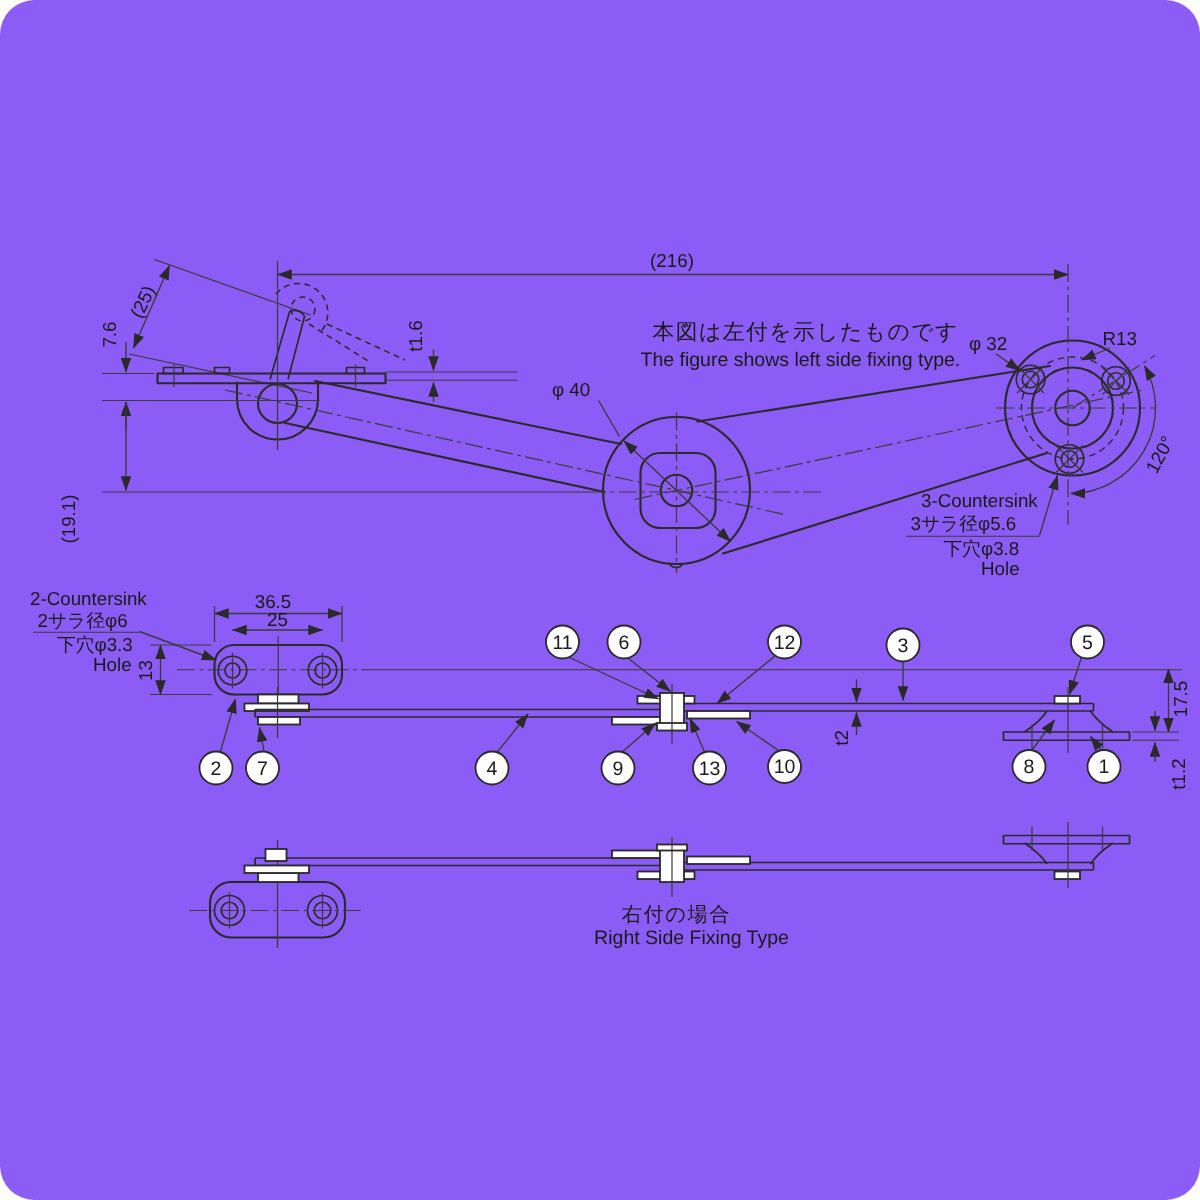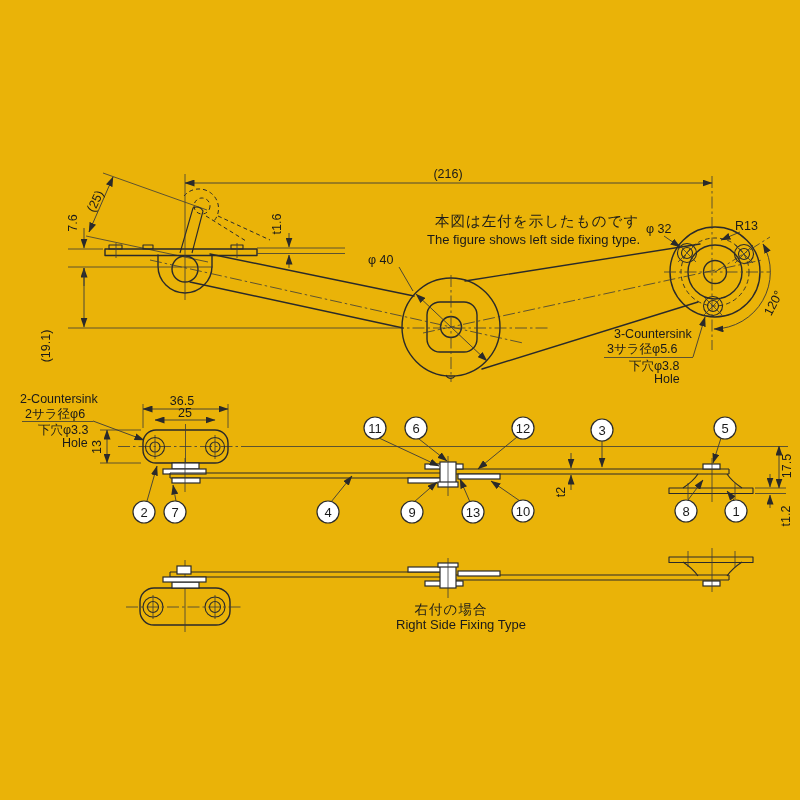--- a/index.html
+++ b/index.html
@@ -1,16 +1,16 @@
 <!DOCTYPE html>
 <html><head>
 <meta charset="utf-8">
 <style>
   html,body{margin:0;padding:0;background:#fff;}
-  .page{position:relative;width:800px;height:800px;background:#eab308;overflow:hidden;}
+  .page{position:relative;width:800px;height:800px;background:#8b5cf6;overflow:hidden;border-radius:23px;}
   svg{position:absolute;left:0;top:0;}
   text{font-family:"Liberation Sans","DejaVu Sans",sans-serif;fill:#1a1a1a;font-size:12.5px;}
   .outline{stroke:#2a2a2a;stroke-width:1.4;fill:none;stroke-linejoin:round;stroke-linecap:round;}
   .outline2{stroke:#2a2a2a;stroke-width:1.1;fill:none;stroke-linejoin:round;}
   .thin{stroke:#3a3a3a;stroke-width:0.8;fill:none;}
   .dim{stroke:#3a3a3a;stroke-width:0.9;fill:none;}
   .cl{stroke:#3a3a3a;stroke-width:0.8;fill:none;stroke-dasharray:12 3 2.5 3;}
   .dashc{stroke:#2a2a2a;stroke-width:0.9;fill:none;stroke-dasharray:4.5 3;}
   .phantom{stroke:#2a2a2a;stroke-width:1;fill:none;stroke-dasharray:4 3;}
   .white{fill:#ffffff;stroke:#2a2a2a;stroke-width:1.2;}

